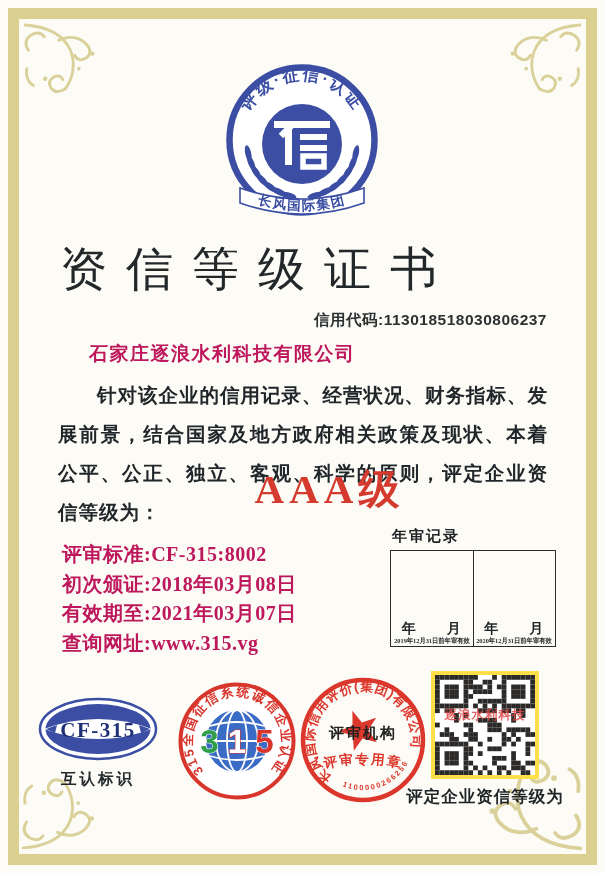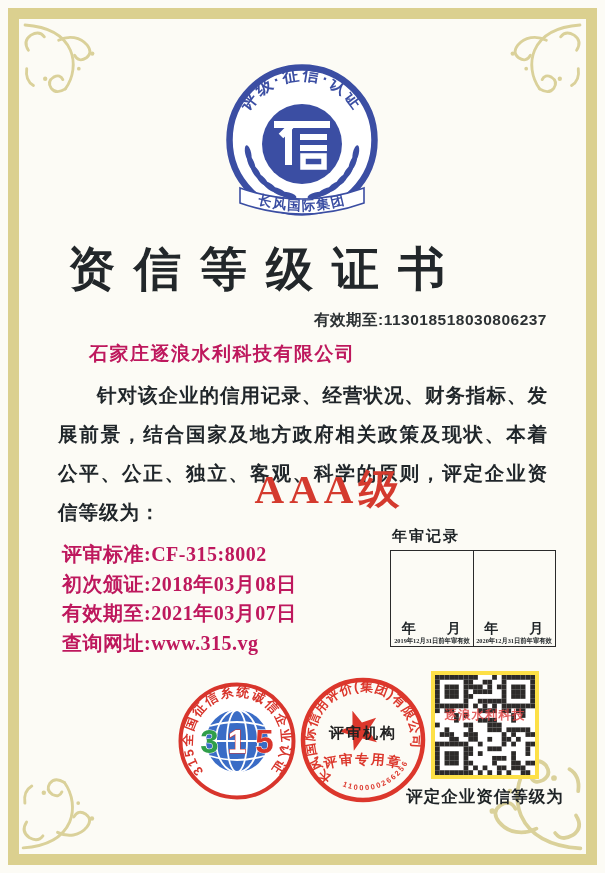--- a/index.html
+++ b/index.html
@@ -15,23 +15,23 @@
   }
   .corner{position:absolute;pointer-events:none;opacity:.95;}
   .corner.tl{left:20px;top:20px;}
   .corner.tr{right:20px;top:20px;transform:scaleX(-1);}
   .corner.bl{left:18px;bottom:20px;transform:scaleY(-1);}
   .corner.br{right:18px;bottom:18px;transform:scale(-1,-1);}
 
   .emblem{position:absolute;left:222px;top:60px;}
 
   .title{
-    position:absolute;left:12px;top:238px;width:489px;text-align:center;
+    position:absolute;left:4px;top:238px;width:489px;text-align:center;
     font-family:"Liberation Sans","DejaVu Sans",sans-serif;
-    font-size:47px;font-weight:bold;color:#22272a;
+    font-size:47px;font-weight:normal;color:#22272a;
     letter-spacing:19px;padding-left:19px;box-sizing:border-box;white-space:nowrap;
   }
   .credit-code{
     position:absolute;right:58px;top:310px;
     font-family:"Liberation Sans","DejaVu Sans",sans-serif;
     font-size:15.5px;font-weight:bold;color:#2c3133;letter-spacing:.5px;
   }
   .company{
     position:absolute;left:89px;top:341px;
     font-family:"Liberation Sans","DejaVu Sans",sans-serif;
@@ -148,21 +148,21 @@
       <rect x="81" y="96" width="21" height="11" fill="none" stroke="#ffffff" stroke-width="5.5"></rect>
     </g>
     <path d="M18,128 Q80,150 142,128 L142,143 Q80,165 18,143 Z" fill="#ffffff" stroke="#3b4ea3" stroke-width="1.6"></path>
     <text font-size="13.5" font-weight="bold" fill="#3b4ea3" letter-spacing="1.5" font-family="Liberation Sans, DejaVu Sans, sans-serif">
       <textPath href="#e-banner-line" startOffset="50%" text-anchor="middle">长风国际集团</textPath>
     </text>
   </svg>
 
   <div class="title">资信等级证书</div>
 
-  <div class="credit-code">有效期至:113018518030806237</div>
+  <div class="credit-code">信用代码:113018518030806237</div>
 
   <div class="company">石家庄逐浪水利科技有限公司</div>
 
   <div class="body-text">针对该企业的信用记录、经营状况、财务指标、发展前景，结合国家及地方政府相关政策及现状、本着公平、公正、独立、客观、科学的原则，评定企业资信等级为：</div>
 
   <div class="grade">AAA级</div>
 
   <div class="details">
     <div>评审标准:CF-315:8002</div>
     <div>初次颁证:2018年03月08日</div>
@@ -177,20 +177,31 @@
         <div class="annual-ym">年　　月</div>
         <div class="annual-note">2019年12月31日前年审有效</div>
       </div>
       <div class="annual-cell">
         <div class="annual-ym">年　　月</div>
         <div class="annual-note">2020年12月31日前年审有效</div>
       </div>
     </div>
   </div>
 
+  <div class="cf-block">
+    <svg width="124" height="64" viewBox="0 0 124 64">
+      <ellipse cx="62" cy="32" rx="58" ry="30" fill="#ffffff" stroke="#3b4ea3" stroke-width="2.5"></ellipse>
+      <ellipse cx="62" cy="32" rx="52.5" ry="25" fill="#3b4ea3"></ellipse>
+      <path d="M8,32 Q62,12 116,32 Q62,52 8,32 Z" fill="#ffffff"></path>
+      <path d="M10,32 l11,-4 -2,8 Z" fill="#3b4ea3"></path>
+      <path d="M114,32 l-11,-4 2,8 Z" fill="#3b4ea3"></path>
+      <text x="62" y="40" text-anchor="middle" font-size="21" font-weight="bold" fill="#203077" letter-spacing="1.5" font-family="Liberation Serif, DejaVu Serif, serif">CF-315</text>
+    </svg>
+    <div class="cf-caption">互认标识</div>
+  </div>
 
   <div class="globe-block">
     <svg width="122" height="122" viewBox="0 0 122 122">
       <defs>
         <path id="g-ring" d="M 38.5,100 A 45 45 0 1 1 83.5,100" fill="none"></path>
       </defs>
       <circle cx="61" cy="61" r="56.5" fill="#ffffff" stroke="#d8352c" stroke-width="4"></circle>
       <text font-size="13" font-weight="bold" fill="#d8352c" letter-spacing="2" font-family="Liberation Sans, DejaVu Sans, sans-serif">
         <textPath href="#g-ring" startOffset="50%" text-anchor="middle">315全国征信系统诚信企业认证</textPath>
       </text>

